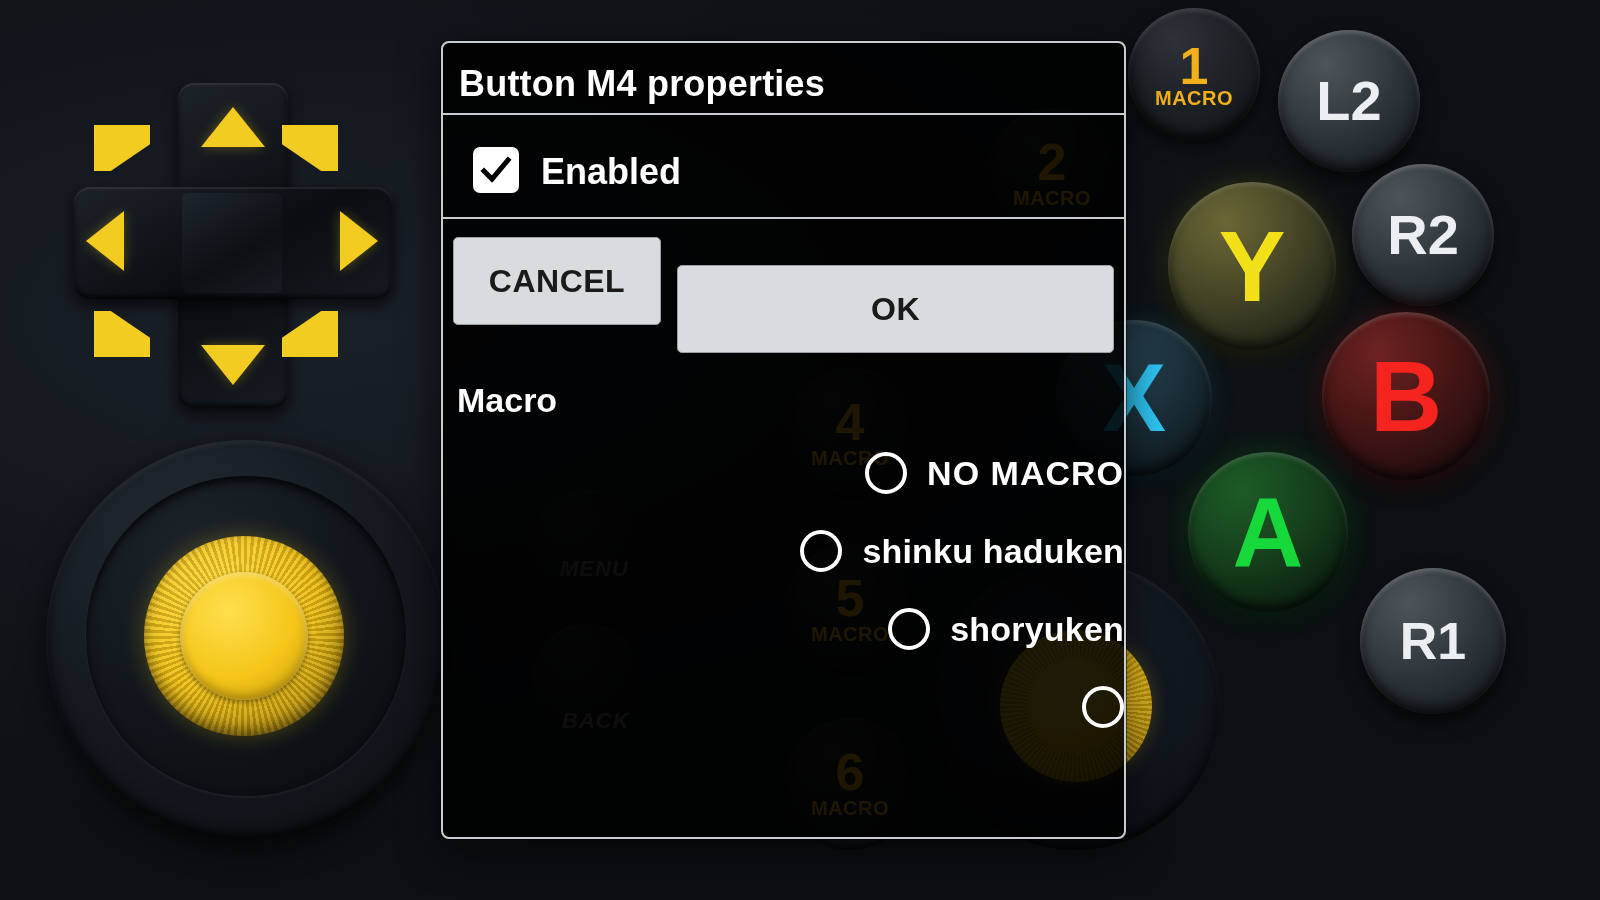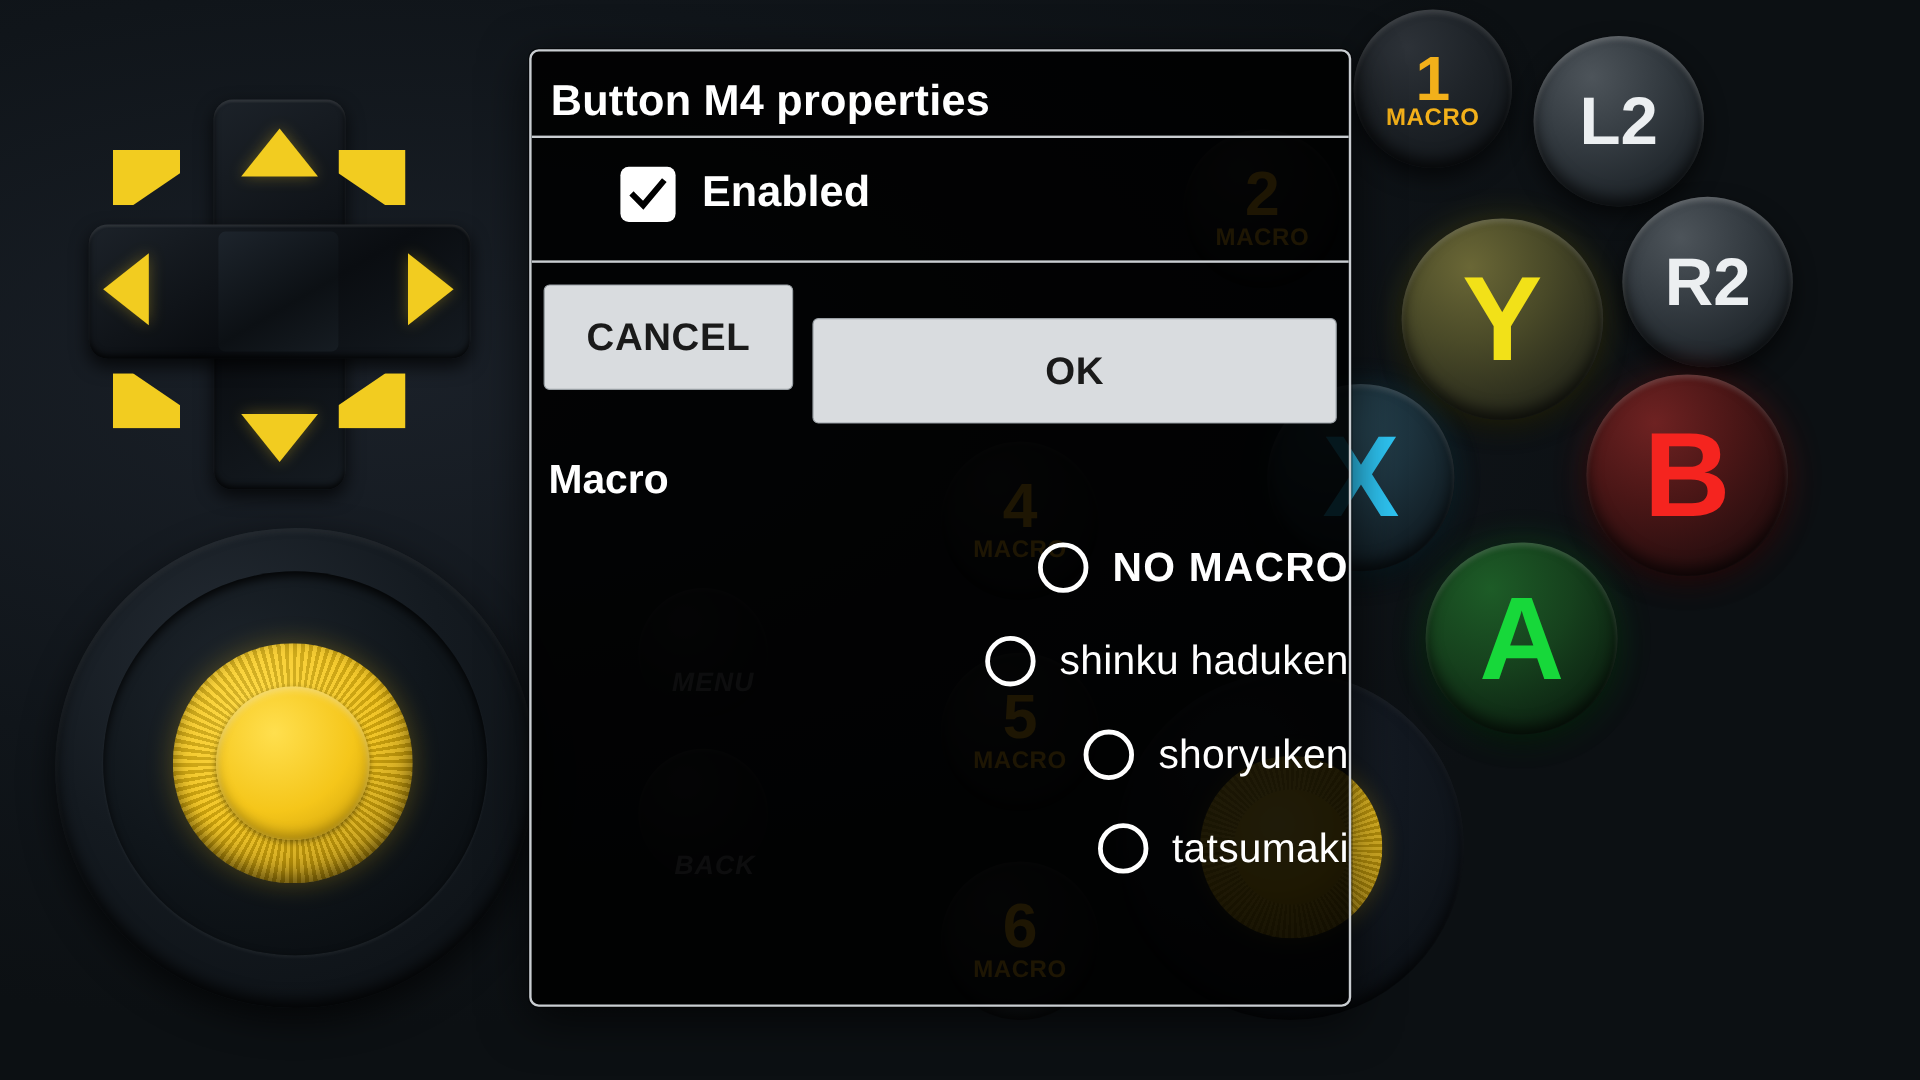--- a/index.html
+++ b/index.html
@@ -173,25 +173,24 @@
     color: #ffffff;
     font-size: 36px;
     font-weight: 700;
     letter-spacing: .2px;
     padding: 20px 13px 16px 16px;
     height: 70px;
   }
   .hr { height: 2px; background: #c9cdd1; width: 100%; }
 
   #enabled-row {
-    display: flex; align-items: flex-start;
+    display: flex; align-items: flex-end;
     gap: 22px;
     padding: 24px 0 24px 30px;
     height: 102px;
-    margin-left: 44px;
   }
   #checkbox {
     width: 46px; height: 46px; border-radius: 7px;
     background: #ffffff;
     display: flex; align-items: center; justify-content: center;
     flex: 0 0 auto;
   }
   #checkbox svg { display:block; }
   #enabled-label { color:#ffffff; font-size: 36px; font-weight: 700; }
 
@@ -224,21 +223,21 @@
   }
   .radio {
     width: 42px; height: 42px; border-radius: 50%;
     border: 4px solid #ffffff;
     background: transparent;
     flex: 0 0 auto;
     display:flex; align-items:center; justify-content:center;
   }
   .radio .dot { width: 0; height: 0; border-radius: 50%; background: #ffffff; }
   .radio.checked .dot { width: 22px; height: 22px; }
-  .radio-label { color:#ffffff; font-size: 34px; font-weight: 400; letter-spacing: .2px; }
+  .radio-label { color:#ffffff; font-size: 34px; font-weight: 700; letter-spacing: .2px; }
   .radio-label.caps { font-weight: 700; letter-spacing: 1px; }
 </style>
 </head>
 <body>
 
 <div id="stage">
 
   <div id="dpad-wrap">
     <div class="dpad-cross dpad-v"></div>
     <div class="dpad-cross dpad-h"></div>
@@ -292,20 +291,23 @@
     <span class="num lbl">1</span>
     <span class="sub lbl">MACRO</span>
   </div>
 
   <div class="gbtn btn-grey" id="btn-l2">
     <span class="lbl">L2</span>
   </div>
   <div class="gbtn btn-grey" id="btn-r2">
     <span class="lbl">R2</span>
   </div>
+  <div class="gbtn btn-grey" id="btn-r1">
+    <span class="lbl">R1</span>
+  </div>
 
   <div class="gbtn" id="btn-y">
     <span class="lbl">Y</span>
   </div>
   <div class="gbtn" id="btn-b">
     <span class="lbl">B</span>
   </div>
   <div class="gbtn" id="btn-a">
     <span class="lbl">A</span>
   </div>
@@ -356,20 +358,19 @@
         <div class="radio">
             <div class="dot"></div>
           </div>
         <div class="radio-label">shoryuken</div>
       </div>
 
       <div class="radio-row">
         <div class="radio">
             <div class="dot"></div>
           </div>
-        <div class="radio-label">tatsumaki</div>
       </div>
 
 
     </div>
   </div>
 
 </div>
 
 </body></html>

